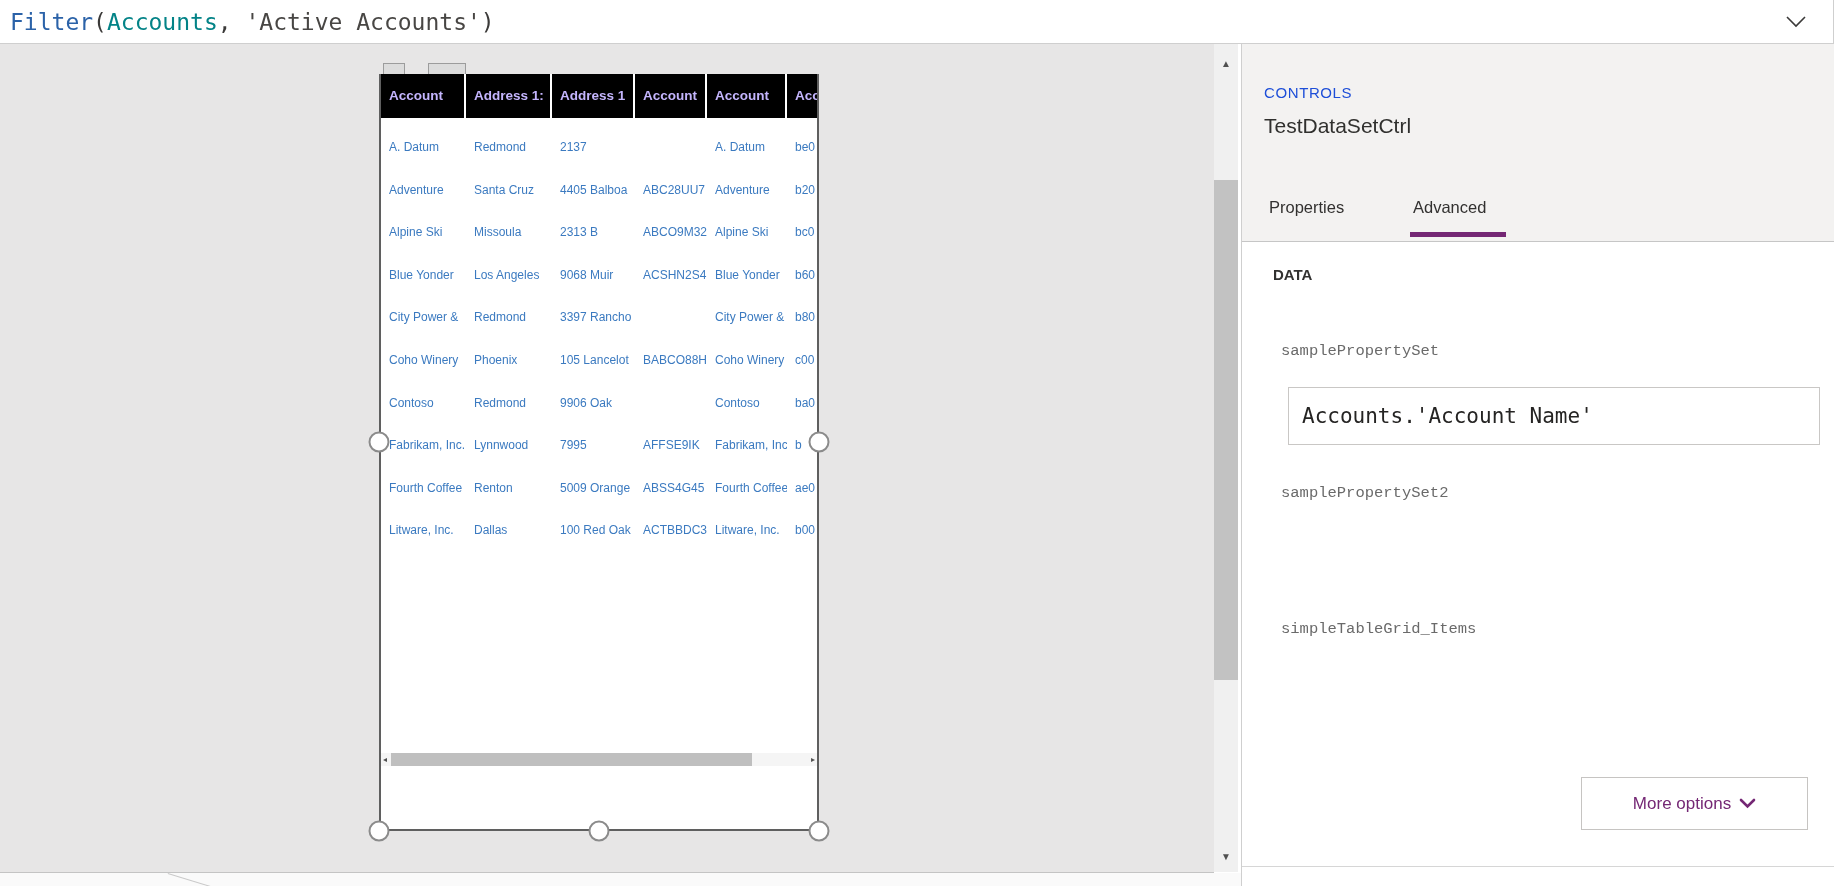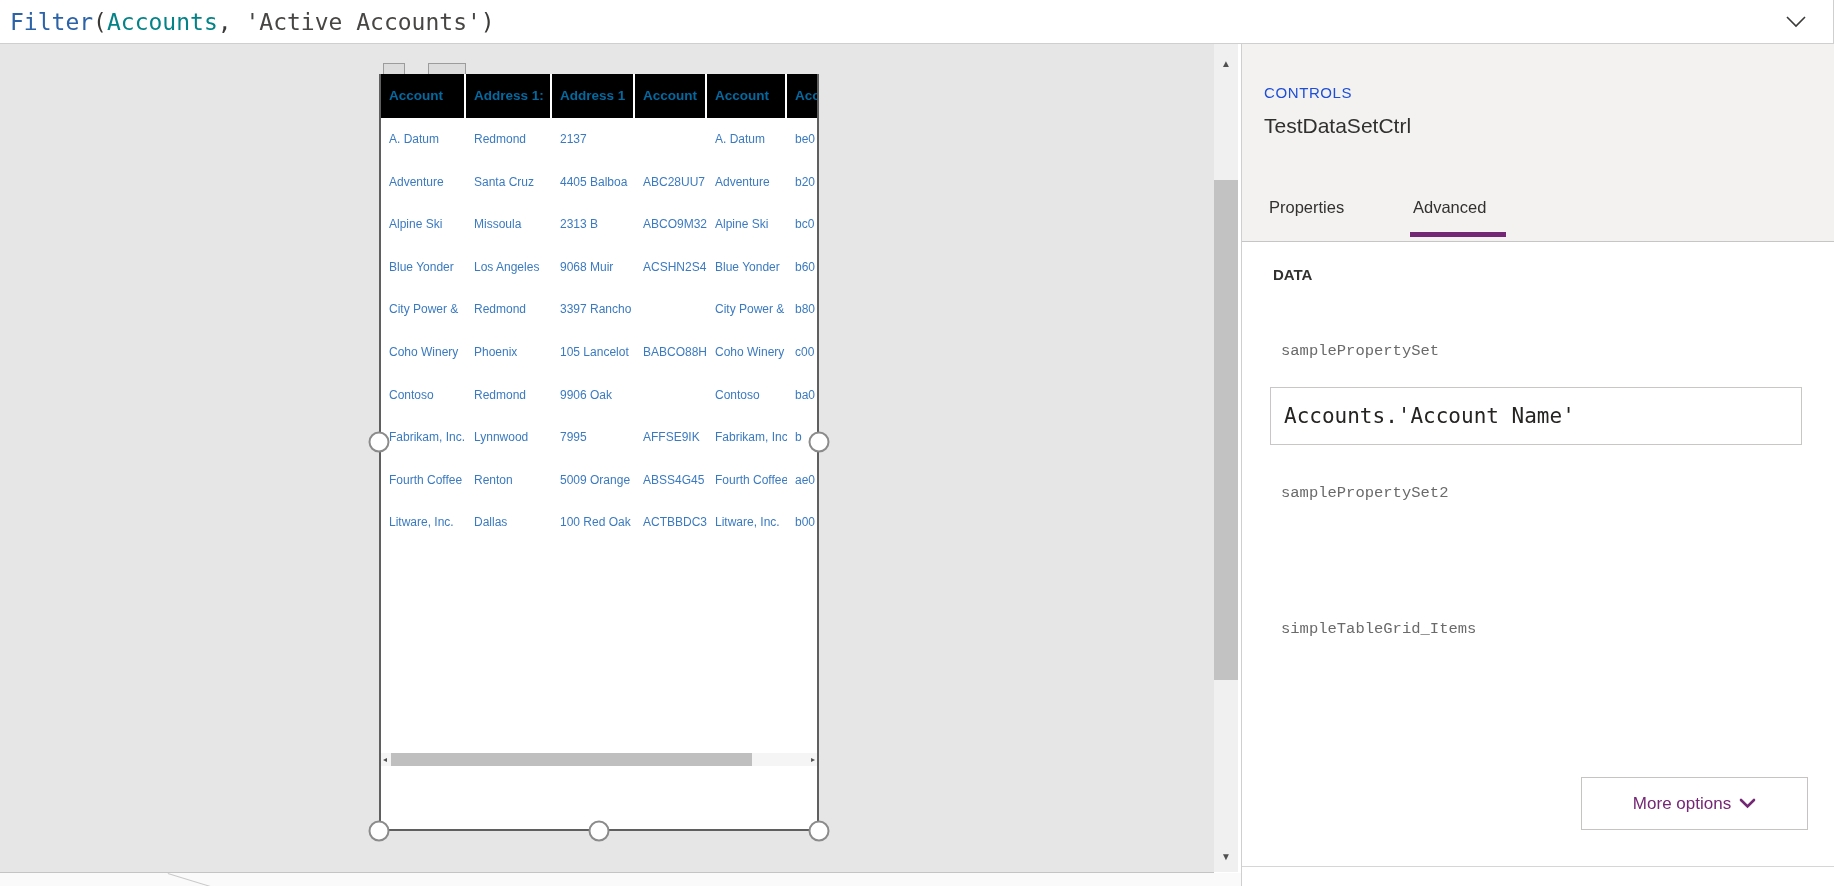--- a/index.html
+++ b/index.html
@@ -21,26 +21,26 @@
     border-bottom:1px solid #c4c4c4;box-sizing:content-box;}
   .chip{position:absolute;background:#dcdcdc;border:1px solid #9c9c9c;}
   .chip1{left:383px;top:19px;width:20px;height:10px;}
   .chip2{left:428px;top:19px;width:36px;height:10px;}
 
   
   .control{position:absolute;left:379px;top:30px;width:440px;height:757px;background:#fff;
     border-left:2px solid #5f5f5f;border-right:2px solid #5f5f5f;border-bottom:2px solid #5f5f5f;
     box-sizing:border-box;overflow:hidden;}
   .ghead{display:flex;height:44px;}
-  .hc{background:#000;color:#0369a1;font-size:13.5px;font-weight:600;line-height:44px;
+  .hc{background:#000;color:#c4b5fd;font-size:13.5px;font-weight:600;line-height:44px;
     padding-left:8px;box-sizing:border-box;border-right:2px solid #fff;
     white-space:nowrap;overflow:hidden;flex:none;}
   .gbody .tr{display:flex;height:42.6px;}
   .td{color:#3b7ac0;font-size:12px;line-height:42.6px;padding-left:8px;box-sizing:border-box;
-    white-space:nowrap;overflow:hidden;flex:none;}
+    white-space:nowrap;overflow:hidden;flex:none;margin-top:8px;}
   .c0{width:85px}.c1{width:86px}.c2{width:83px}.c3{width:72px}.c4{width:80px}.c5{width:30px}
   .hc.c5{border-right:none;}
 
   .hscroll{position:absolute;left:0;top:679px;width:436px;height:13px;background:#f5f5f5;}
   .hthumb{position:absolute;left:10px;top:0;width:361px;height:13px;background:#bfbfbf;}
   .harrow{position:absolute;top:0;height:13px;line-height:13px;font-size:8px;color:#4f4f4f;}
   .harrow.l{left:2px;} .harrow.r{right:2px;}
 
   
   .handle{position:absolute;width:21px;height:21px;border-radius:50%;background:#fff;
@@ -64,21 +64,21 @@
     border-bottom:1px solid #c6c6c6;box-sizing:border-box;}
   .panel-heading{position:absolute;left:22px;top:40px;font-size:15px;color:#1d4ed8;letter-spacing:.6px;}
   .control-name{position:absolute;left:22px;top:70px;font-size:21px;color:#30302e;}
   .tab{position:absolute;top:154px;font-size:16.5px;color:#323130;cursor:default;}
   .tab.properties{left:27px;}
   .tab.advanced{left:171px;font-weight:normal;}
   .tab-underline{position:absolute;left:168px;top:188px;width:96px;height:5px;background:#742774;}
 
   .section-title{position:absolute;left:31px;top:222px;font-size:15px;font-weight:bold;color:#323130;}
   .field-label{position:absolute;left:39px;font-size:15.5px;color:#6a6a6a;font-family:Liberation Mono, monospace;}
-  .field-box{position:absolute;left:28px;width:532px;background:#fff;border:1px solid #c9c7c5;
+  .field-box{position:absolute;left:46px;width:532px;background:#fff;border:1px solid #c9c7c5;
     box-sizing:border-box;font-family:"DejaVu Sans Mono",monospace;font-size:21px;color:#252423;
     padding-left:13px;overflow:hidden;}
   .fl1{top:298px;} .fb1{top:343px;height:58px;line-height:56px;white-space:nowrap;}
   .fl2{top:440px;} .fb2{top:482px;height:58px;line-height:56px;white-space:nowrap;}
   .fl3{top:576px;} .fb3{top:618px;height:100px;line-height:42px;padding-top:3px;padding-right:13px;
     word-wrap:break-word;}
   .more-btn{position:absolute;left:339px;top:733px;width:227px;height:53px;background:#fff;
     border:1px solid #c6c4c2;box-sizing:border-box;color:#742774;font-size:17px;
     font-family:"Liberation Sans",sans-serif;display:flex;align-items:center;justify-content:center;gap:8px;}
   .panel-divider2{position:absolute;left:0;top:822px;width:593px;height:1px;background:#d6d6d6;}

